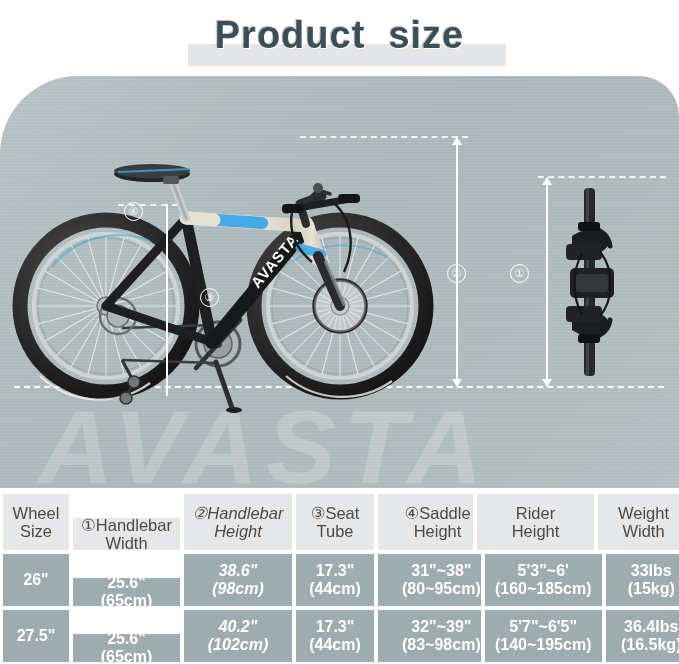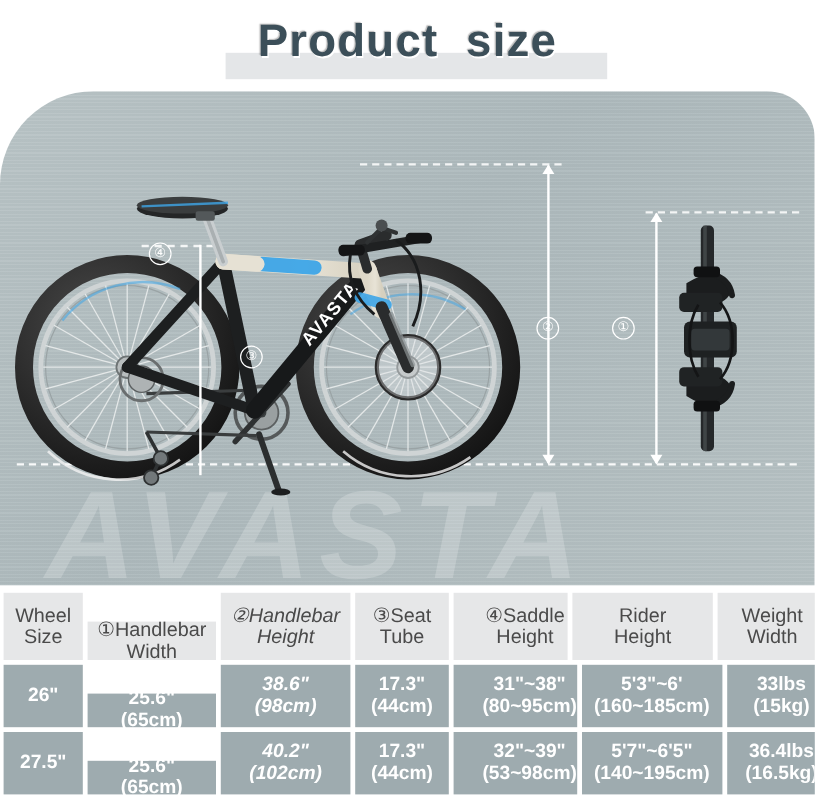--- a/index.html
+++ b/index.html
@@ -382,21 +382,21 @@
       <div class="cell c2">
         <span>40.2"</span>
         <span class="sub">(102cm)</span>
       </div>
       <div class="cell c3">
         <span>17.3"</span>
         <span class="sub">(44cm)</span>
       </div>
       <div class="cell c4">
         <span>32"~39"</span>
-        <span class="sub">(53~98cm)</span>
+        <span class="sub">(83~98cm)</span>
       </div>
       <div class="cell c5">
         <span>5'7"~6'5"</span>
         <span class="sub">(140~195cm)</span>
       </div>
       <div class="cell c6">
         <span>36.4lbs</span>
         <span class="sub">(16.5kg)</span>
       </div>
     </div>

